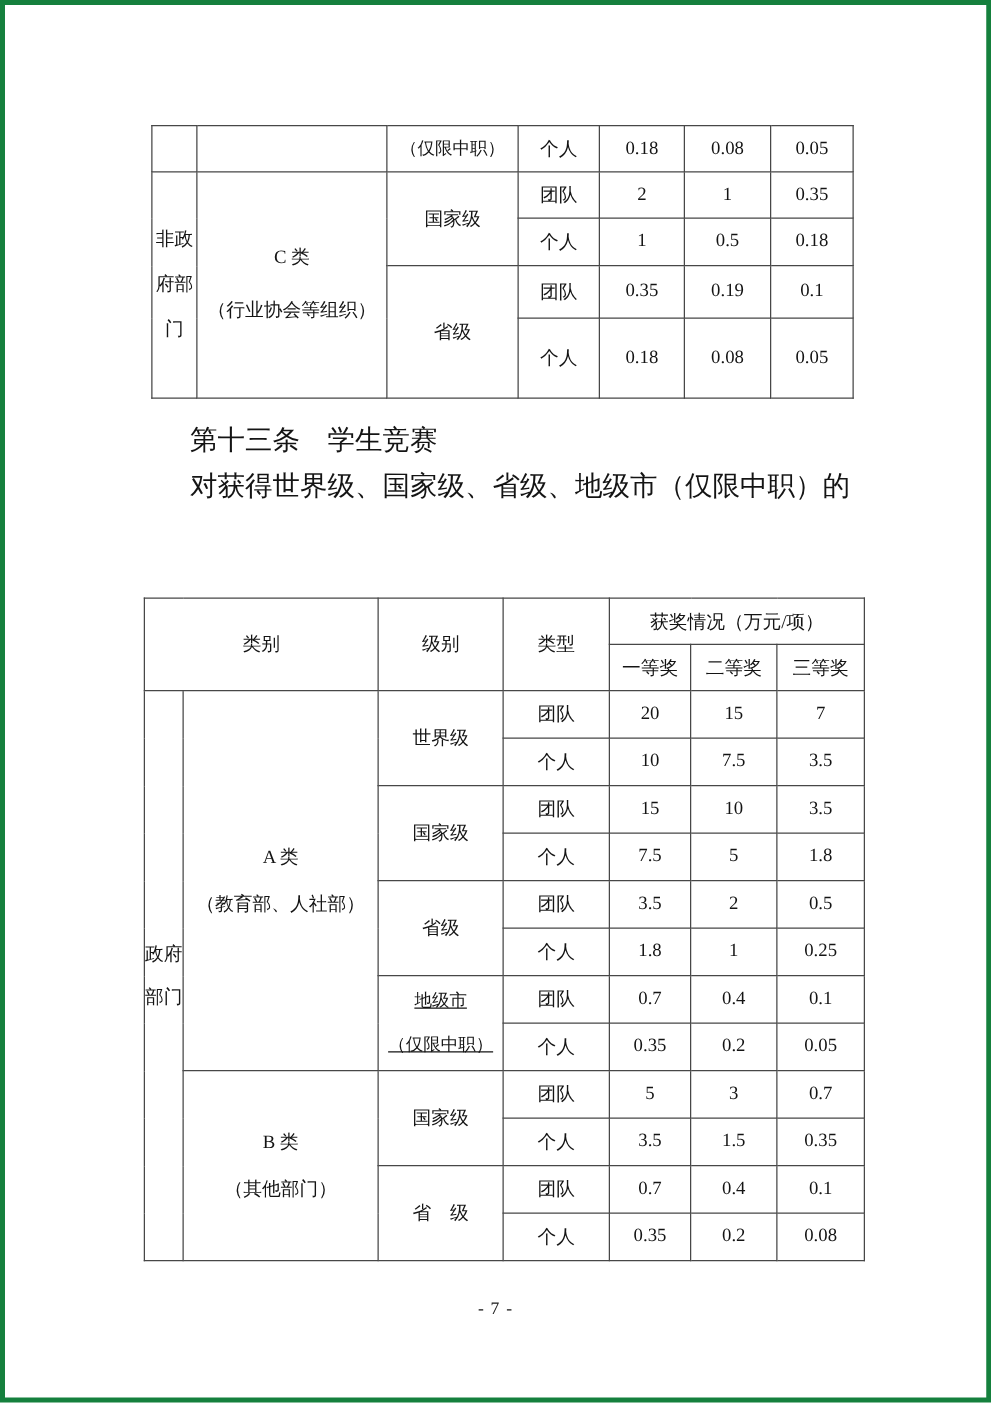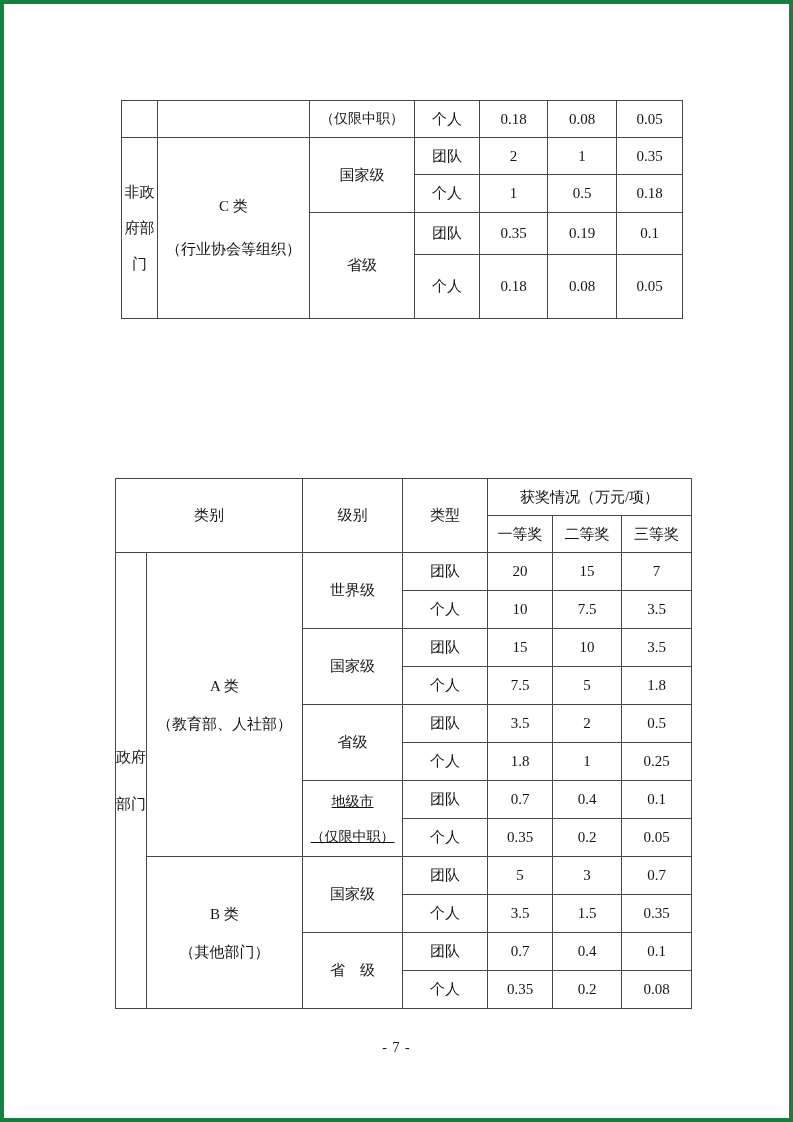--- a/index.html
+++ b/index.html
@@ -26,21 +26,21 @@
   table.doc-table td {
     border: 1px solid #474747;
     text-align: center;
     vertical-align: middle;
     padding: 0;
     overflow: hidden;
   }
   td.vert {                 
     padding: 0 7px;
     word-break: break-all;
-    line-height: 47px;
+    line-height: 34px;
   }
   td.vert-tight { line-height: 36px; margin-left: 40px; }
   td.ml {                   
     white-space: pre-line;
     line-height: 38px;
   }
   td.ml-lg  { line-height: 43px; }
   td.ml-tight { line-height: 35px; text-decoration: underline; }
   td.small { font-size: 14px; }
   
@@ -114,20 +114,22 @@
     <tr style="height:64px">
       <td>个人</td>
       <td>0.18</td>
       <td>0.08</td>
       <td>0.05</td>
     </tr>
   </tbody>
     </table>
 
   <div class="text-block">
+    <p>第十三条　学生竞赛</p>
+    <p>对获得世界级、国家级、省级、地级市（仅限中职）的</p>
   </div>
 
   <table class="doc-table" style="left:111px; top:474px; width:576px;">
     <colgroup>
       <col style="width:31px">
         <col style="width:156px">
         <col style="width:100px">
       <col style="width:85px">
         <col style="width:65px">
         <col style="width:69px">

